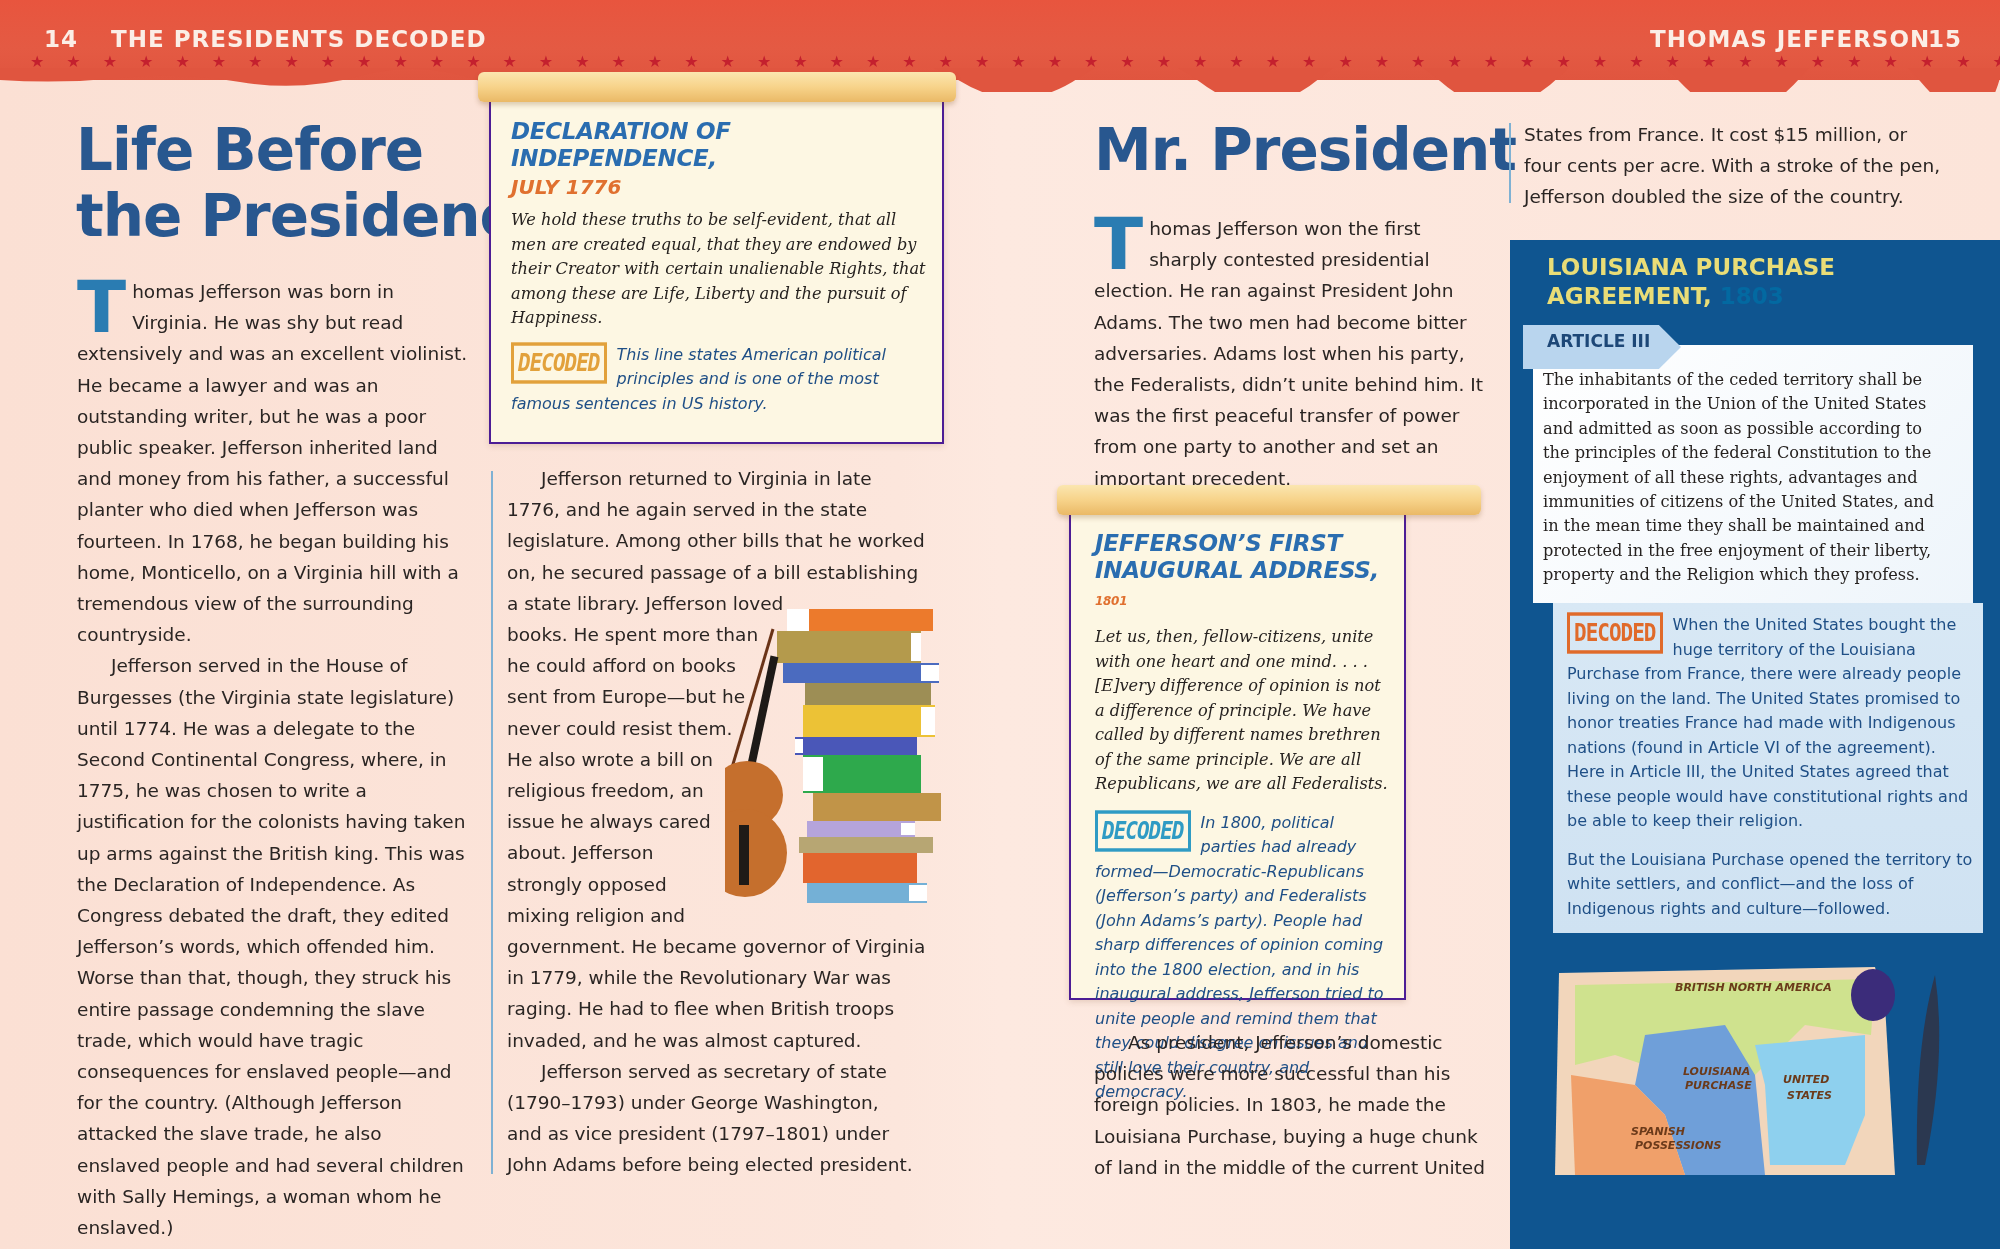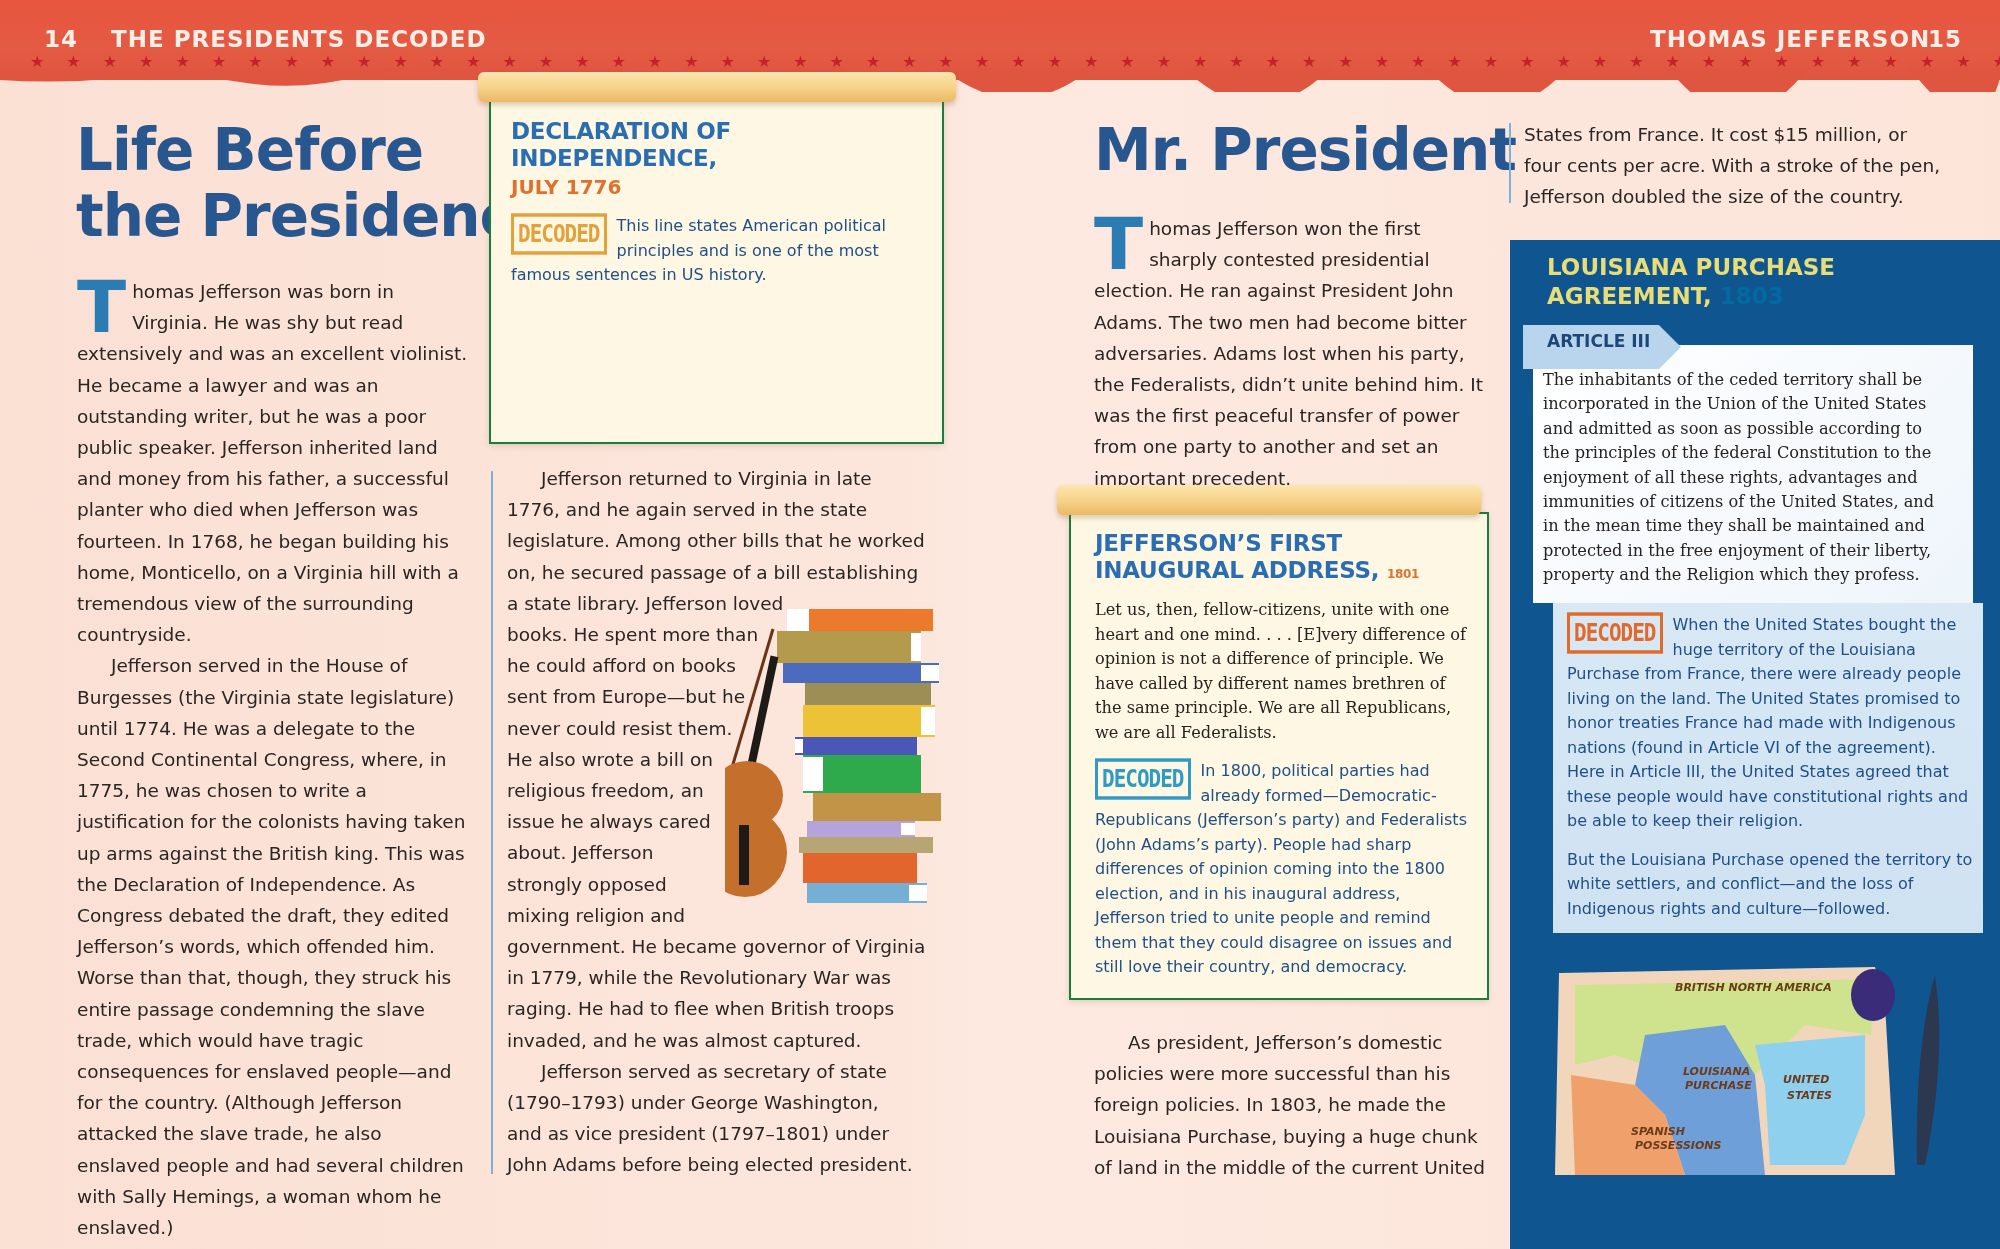--- a/index.html
+++ b/index.html
@@ -42,21 +42,21 @@
   .body-text p.indent { text-indent: 34px; }
   .dropcap {
     float: left; font-family: "DejaVu Sans", sans-serif; font-weight: bold;
     font-size: 72px; line-height: 58px; color: #2a7cb2; margin: 2px 6px 0 0;
     height: 60px;
   }
   .rule-left { position: absolute; width: 2px; background: #7fb1d3; }
   
   .scroll-box {
     position: absolute; background: #fdf7e3;
-    border: 2px solid #15803d; box-shadow: 0 2px 6px rgba(120,80,40,0.18);
+    border: 2px solid #4c1d95; box-shadow: 0 2px 6px rgba(120,80,40,0.18); font-style: italic;
   }
   .scroll-roll {
     position: absolute; height: 30px; border-radius: 6px;
     background: linear-gradient(180deg, #fbe6b0 0%, #f7d38a 50%, #eab966 100%);
     box-shadow: 0 3px 5px rgba(120,70,20,0.25);
   }
   .box-title {
     font-family: "DejaVu Sans", sans-serif; font-weight: bold; color: #2a6db0;
     font-size: 23px; line-height: 27px; letter-spacing: -0.3px;
   }
@@ -126,20 +126,21 @@
   <p><span class="dropcap">T</span><span>homas Jefferson was born in Virginia. He was shy but read extensively and was an excellent violinist. He became a lawyer and was an outstanding writer, but he was a poor public speaker. Jefferson inherited land and money from his father, a successful planter who died when Jefferson was fourteen. In 1768, he began building his home, Monticello, on a Virginia hill with a tremendous view of the surrounding countryside.</span></p>
   <p class="indent">Jefferson served in the House of Burgesses (the Virginia state legislature) until 1774. He was a delegate to the Second Continental Congress, where, in 1775, he was chosen to write a justification for the colonists having taken up arms against the British king. This was the Declaration of Independence. As Congress debated the draft, they edited Jefferson’s words, which offended him. Worse than that, though, they struck his entire passage condemning the slave trade, which would have tragic consequences for enslaved people—and for the country. (Although Jefferson attacked the slave trade, he also enslaved people and had several children with Sally Hemings, a woman whom he enslaved.)</p>
 </div>
 
 <div class="scroll-box" style="left:489px; top:100px; width:455px; height:344px; padding:16px 16px 0 20px;">
   <div class="box-title">
     <div>DECLARATION OF</div>
     <div>INDEPENDENCE,</div>
   </div>
   <div class="box-sub" style="font-size:20px; line-height:30px;">JULY 1776</div>
+  <div class="quote" style="margin-top:6px;">We hold these truths to be self-evident, that all men are created equal, that they are endowed by their Creator with certain unalienable Rights, that among these are Life, Liberty and the pursuit of Happiness.</div>
   <div class="decoded-text" style="margin-top:12px;">
     <span class="decoded-stamp" style="color:#e2a13b; border-color:#e2a13b;">DECODED</span>
     <span>This line states American political principles and is one of the most famous sentences in US history.</span>
   </div>
 </div>
 <div class="scroll-roll" style="left:478px; top:72px; width:478px;"></div>
 
 <div class="rule-left" style="left:491px; top:471px; height:703px;"></div>
 <div class="body-text" style="left:507px; top:463px; width:460px;">
   <p style="text-indent:34px;">Jefferson returned to Virginia in late</p>
@@ -199,21 +200,21 @@
     <rect x="14" y="230" width="10" height="60" fill="#1e1a17"></rect>
   </g>
 </svg>
 
 <div class="big-title" style="left:1094px; top:117px;">Mr. President</div>
 
 <div class="body-text" style="left:1094px; top:213px; width:390px;">
   <p><span class="dropcap">T</span><span>homas Jefferson won the first sharply contested presidential election. He ran against President John Adams. The two men had become bitter adversaries. Adams lost when his party, the Federalists, didn’t unite behind him. It was the first peaceful transfer of power from one party to another and set an important precedent.</span></p>
 </div>
 
-<div class="scroll-box" style="left:1069px; top:512px; width:420px; height:488px; padding:16px 14px 0 24px;">
+<div class="scroll-box" style="left:1069px; top:512px; width:337px; height:488px; padding:16px 14px 0 24px;">
   <div class="box-title">
     <div>JEFFERSON’S FIRST</div>
     <div><span>INAUGURAL ADDRESS,</span> <span class="box-sub" style="font-size:12px;">1801</span></div>
   </div>
   <div class="quote" style="margin-top:10px;">Let us, then, fellow-citizens, unite with one heart and one mind. . . . [E]very difference of opinion is not a difference of principle. We have called by different names brethren of the same principle. We are all Republicans, we are all Federalists.</div>
   <div class="decoded-text" style="margin-top:14px;">
     <span class="decoded-stamp" style="color:#2f9bc4; border-color:#2f9bc4;">DECODED</span>
     <span>In 1800, political parties had already formed—Democratic-Republicans (Jefferson’s party) and Federalists (John Adams’s party). People had sharp differences of opinion coming into the 1800 election, and in his inaugural address, Jefferson tried to unite people and remind them that they could disagree on issues and still love their country, and democracy.</span>
   </div>
 </div>

